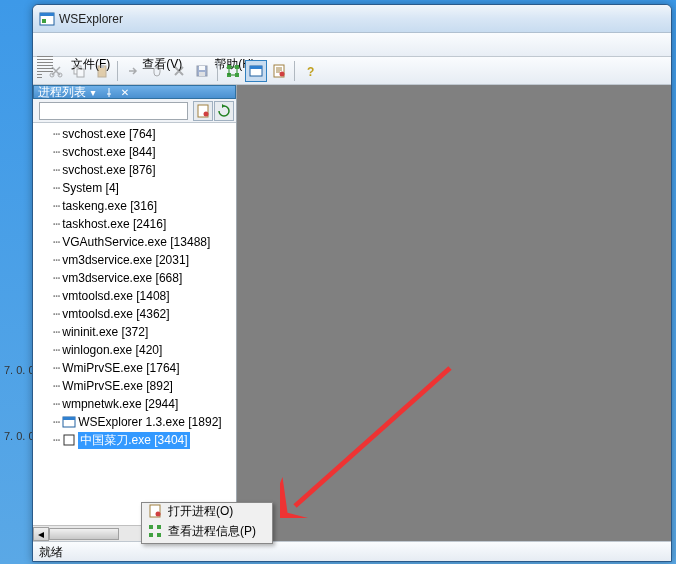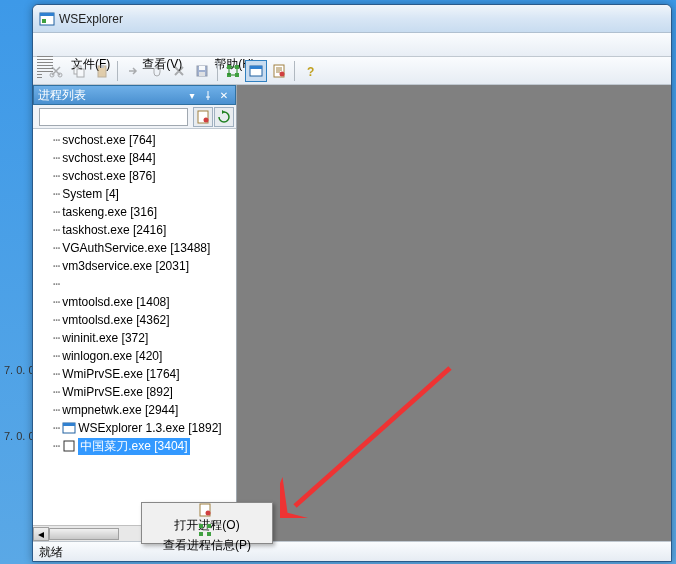--- a/index.html
+++ b/index.html
@@ -11,39 +11,39 @@
     .menubar { height: 24px; background: linear-gradient(to bottom, #fafcfe, #e8eef5); border-bottom: 1px solid #c0c8d0; display: flex; align-items: center; padding: 0 4px; }
     .menubar span { padding: 9px 8px; cursor: default; margin-top: 40px; }
     .dotgrip { width: 5px; height: 18px; background: repeating-linear-gradient(to bottom, #888 0, #888 1px, transparent 1px, transparent 3px); margin-right: 2px; }
     .toolbar { height: 28px; background: linear-gradient(to bottom, #fafcfe, #e6ecf3); border-bottom: 1px solid #c0c8d0; display: flex; align-items: center; padding: 0 4px; gap: 1px; }
     .tbtn { width: 22px; height: 22px; display: flex; align-items: center; justify-content: center; border: 1px solid transparent; }
     .tbtn.disabled { opacity: 0.45; }
     .tbtn.active { border: 1px solid #3080c0; background: #c8dcf0; }
     .sep { width: 1px; height: 20px; background: #b0b8c0; margin: 0 3px; }
     .content { display: flex; height: calc(100% - 28px - 24px - 28px - 20px); }
     .panel { width: 204px; border-right: 1px solid #a0a8b0; display: flex; flex-direction: column; background: #fff; }
-    .panel-header { height: 20px; background: linear-gradient(to bottom, #6fb0e8, #4a90d0); color: #fff; display: flex; align-items: center; justify-content: space-between; padding: 0 4px; border: 1px solid #3070a0; }
+    .panel-header { height: 14px; background: linear-gradient(to bottom, #6fb0e8, #4a90d0); color: #fff; display: flex; align-items: center; padding: 0 4px; border: 1px solid #3070a0; }
     .panel-header .btns { display: flex; gap: 2px; }
     .panel-header .pbtn { width: 14px; height: 14px; display: flex; align-items: center; justify-content: center; color: #fff; font-size: 10px; }
     .panel-toolbar { height: 24px; background: #f0f3f7; border-bottom: 1px solid #c0c8d0; display: flex; align-items: center; padding: 0 2px; }
     .panel-toolbar input { flex: 1; height: 18px; border: 1px solid #a0a8b0; margin: 0 4px; font-size: 11px; padding: 0 2px; }
     .sbtn { width: 20px; height: 20px; border: 1px solid #a0b0c0; background: #e8ecf0; display: flex; align-items: center; justify-content: center; margin-left: 1px; }
     .tree { flex: 1; overflow: auto; background: #fff; padding: 2px 0; }
     .tree-item { height: 18px; display: flex; align-items: center; padding-left: 20px; white-space: nowrap; cursor: default; }
     .tree-item .connector { color: #888; font-family: monospace; margin-right: 2px; font-size: 12px; }
     .tree-item .ticon { width: 14px; height: 14px; margin-right: 2px; display: inline-flex; align-items: center; justify-content: center; }
     .tree-item.selected .label { background: #3399ff; color: #fff; padding: 0 2px; }
     .hscroll { height: 16px; background: #e8e8e8; border-top: 1px solid #c0c0c0; display: flex; align-items: center; }
     .hscroll .arrow { width: 16px; height: 14px; background: linear-gradient(#f0f0f0,#d0d0d0); border: 1px solid #a0a0a0; display:flex;align-items:center;justify-content:center; }
     .hscroll .track { flex: 1; height: 14px; background: #e8e8e8; position: relative; }
     .hscroll .thumb { position: absolute; left: 0; width: 70px; height: 12px; top:1px; background: linear-gradient(#f0f0f0,#c8c8c8); border: 1px solid #a0a0a0; }
     .workspace { flex: 1; background: #808080; }
     .statusbar { height: 20px; background: linear-gradient(to bottom, #fafcfe, #e6ecf3); border-top: 1px solid #c0c8d0; display: flex; align-items: flex-end; padding: 0 6px; font-size: 11px; }
     .context-menu { position: absolute; left: 141px; top: 502px; width: 132px; background: #f0f0f0; border: 1px solid #888; box-shadow: 2px 2px 4px rgba(0,0,0,0.3); }
-    .cm-item { height: 20px; display: flex; align-items: center; padding: 0 4px; flex-direction: column; }
+    .cm-item { height: 20px; display: flex; align-items: flex-start; padding: 0 4px; }
     .cm-item .cm-icon { width: 18px; height: 16px; margin-right: 4px; display:flex;align-items:center;justify-content:center; }
     .bg-item { position: absolute; left: 4px; color: #333; font-size: 11px; }
     .arrow-svg { position: absolute; pointer-events: none; }
   </style>
 </head>
 <body>
 
 <div class="bg-item" style="top:364px">7. 0. 0</div>
 <div class="bg-item" style="top:430px">7. 0. 0</div>
 
@@ -198,20 +198,21 @@
           <div class="tree-item">
             <span class="connector">⋯</span>
             <span class="label">VGAuthService.exe [13488]</span>
           </div>
           <div class="tree-item">
             <span class="connector">⋯</span>
             <span class="label">vm3dservice.exe [2031]</span>
           </div>
           <div class="tree-item">
             <span class="connector">⋯</span>
+            <span class="label">vm3dservice.exe [668]</span>
           </div>
           <div class="tree-item">
             <span class="connector">⋯</span>
             <span class="label">vmtoolsd.exe [1408]</span>
           </div>
           <div class="tree-item">
             <span class="connector">⋯</span>
             <span class="label">vmtoolsd.exe [4362]</span>
           </div>
           <div class="tree-item">

